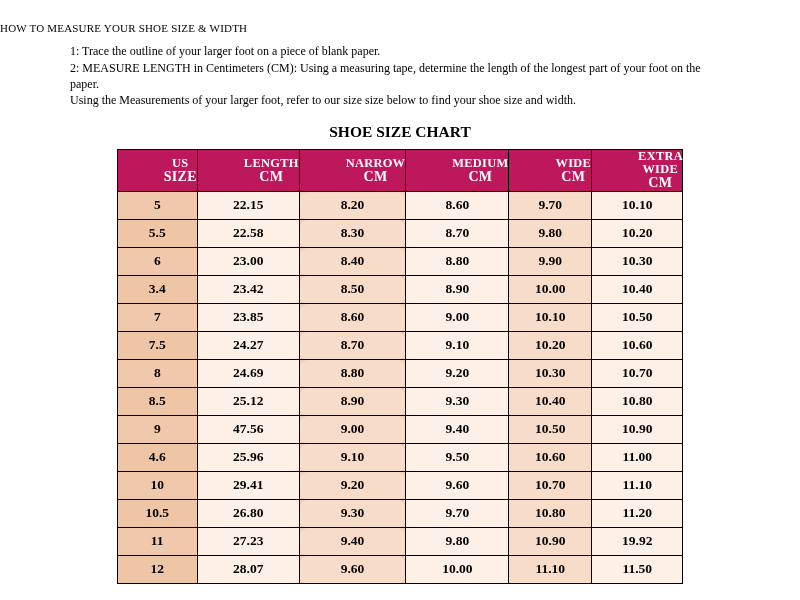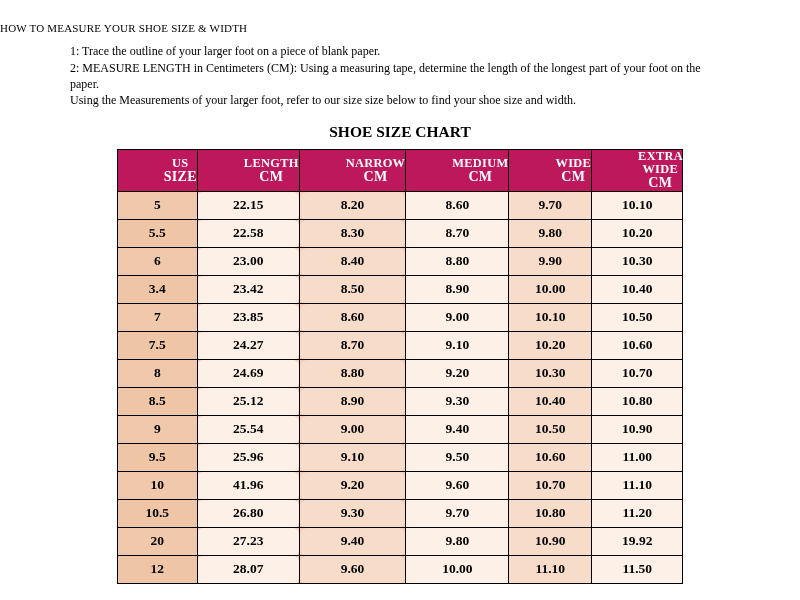--- a/index.html
+++ b/index.html
@@ -74,21 +74,20 @@
     display: block;
     font-size: 14px;
   }
   td.us-size {
     background: #f0c9ac;
     width: 56px;
   }
   td.len {
     background: #fdf0e6;
     width: 86px;
-    border-radius: 6px;
   }
   td.narrow {
     background: #f7ddc9;
     width: 82px;
     border-radius: 9px;
   }
   td.medium {
     background: #fdf0e6;
     width: 88px;
   }
@@ -207,52 +206,52 @@
         <tr class="row-alt">
           <td class="us-size">8.5</td>
           <td class="len">25.12</td>
           <td class="narrow">8.90</td>
           <td class="medium">9.30</td>
           <td class="wide">10.40</td>
           <td class="xwide">10.80</td>
         </tr>
         <tr>
           <td class="us-size">9</td>
-          <td class="len">25.54</td>
+          <td class="len">47.56</td>
           <td class="narrow">9.00</td>
           <td class="medium">9.40</td>
           <td class="wide">10.50</td>
           <td class="xwide">10.90</td>
         </tr>
         <tr class="row-alt">
-          <td class="us-size">9.5</td>
+          <td class="us-size">4.6</td>
           <td class="len">25.96</td>
           <td class="narrow">9.10</td>
           <td class="medium">9.50</td>
           <td class="wide">10.60</td>
           <td class="xwide">11.00</td>
         </tr>
         <tr>
           <td class="us-size">10</td>
-          <td class="len">41.96</td>
+          <td class="len">29.41</td>
           <td class="narrow">9.20</td>
           <td class="medium">9.60</td>
           <td class="wide">10.70</td>
           <td class="xwide">11.10</td>
         </tr>
         <tr class="row-alt">
           <td class="us-size">10.5</td>
           <td class="len">26.80</td>
           <td class="narrow">9.30</td>
           <td class="medium">9.70</td>
           <td class="wide">10.80</td>
           <td class="xwide">11.20</td>
         </tr>
         <tr>
-          <td class="us-size">20</td>
+          <td class="us-size">11</td>
           <td class="len">27.23</td>
           <td class="narrow">9.40</td>
           <td class="medium">9.80</td>
           <td class="wide">10.90</td>
           <td class="xwide">19.92</td>
         </tr>
         <tr class="row-alt">
           <td class="us-size">12</td>
           <td class="len">28.07</td>
           <td class="narrow">9.60</td>

